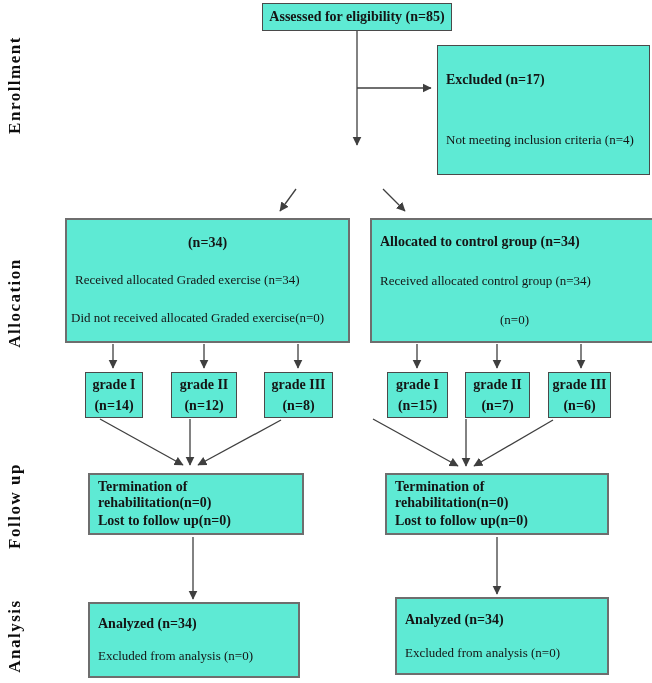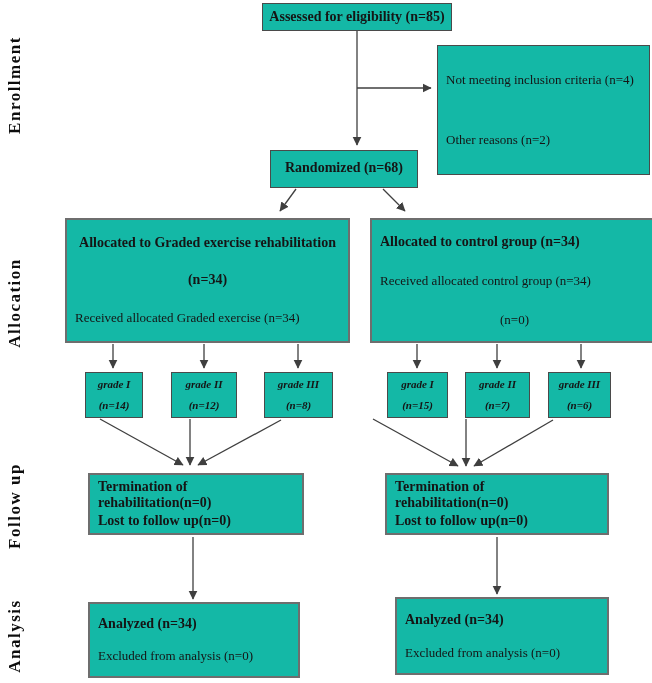--- a/index.html
+++ b/index.html
@@ -23,39 +23,38 @@
     font-weight: bold;
     font-size: 17px;
     letter-spacing: 1.5px;
     white-space: nowrap;
     color: #0d0d0d;
   }
   .fbox {
     position: absolute;
     box-sizing: border-box;
     border: 2px solid #6e6e6e;
-    background: #14b8a6;
+    background: #5eead4;
     font-size: 13px;
     color: #151515;
   }
   .fbox.thin { border-width: 1.5px; border-color: #4a4a4a; }
   .bold { font-weight: bold; }
   .center { text-align: center; }
   .line { padding: 0 8px; }
   .pad-v { display: flex; flex-direction: column; justify-content: space-around; }
   .grade-box {
     display: flex;
     flex-direction: column;
     justify-content: center;
     align-items: center;
     font-weight: bold;
-    font-size: 11px;
+    font-size: 14px;
     line-height: 21px;
     text-align: center;
-    font-style: italic;
   }
   .title14 { font-size: 14px; }
   svg.arrows {
     position: absolute;
     left: 0; top: 0;
     pointer-events: none;
   }
 </style>
 </head>
 <body>
@@ -96,32 +95,29 @@
       <line x1="193" y1="537" x2="193" y2="599" marker-end="url(#ah)"></line>
       <line x1="497" y1="537" x2="497" y2="594" marker-end="url(#ah)"></line>
     </g>
   </svg>
 
   <div class="fbox thin center" style="left:262px; top:3px; width:190px; height:28px; line-height:25px;">
     <span class="bold title14">Assessed for eligibility (n=85)</span>
   </div>
 
   <div class="fbox thin pad-v" style="left:437px; top:45px; width:213px; height:130px; padding:4px 0;">
+    <div class="line bold title14">Excluded (n=17)</div>
     <div class="line">Not meeting inclusion criteria (n=4)</div>
-    <div class="line">Other reasons (n=2)</div>
   </div>
 
-  <div class="fbox thin center" style="left:270px; top:150px; width:148px; height:38px; line-height:34px;">
-    <span class="bold title14">Randomized (n=68)</span>
-  </div>
 
   <div class="fbox pad-v" style="left:65px; top:218px; width:285px; height:125px; padding:4px 0;">
-    <div class="line bold center title14">Allocated to Graded exercise rehabilitation</div>
     <div class="line bold center title14">(n=34)</div>
     <div class="line">Received allocated Graded exercise (n=34)</div>
+    <div class="line" style="padding:0 4px;">Did not received allocated Graded exercise(n=0)</div>
   </div>
 
   <div class="fbox pad-v" style="left:370px; top:218px; width:289px; height:125px; padding:2px 0;">
     <div class="line bold title14">Allocated to control group (n=34)</div>
     <div class="line">Received allocated control group (n=34)</div>
     <div class="line center">(n=0)</div>
   </div>
 
   <div class="fbox thin grade-box" style="left:85px; top:372px; width:58px; height:46px;">
     <div>grade I</div>

